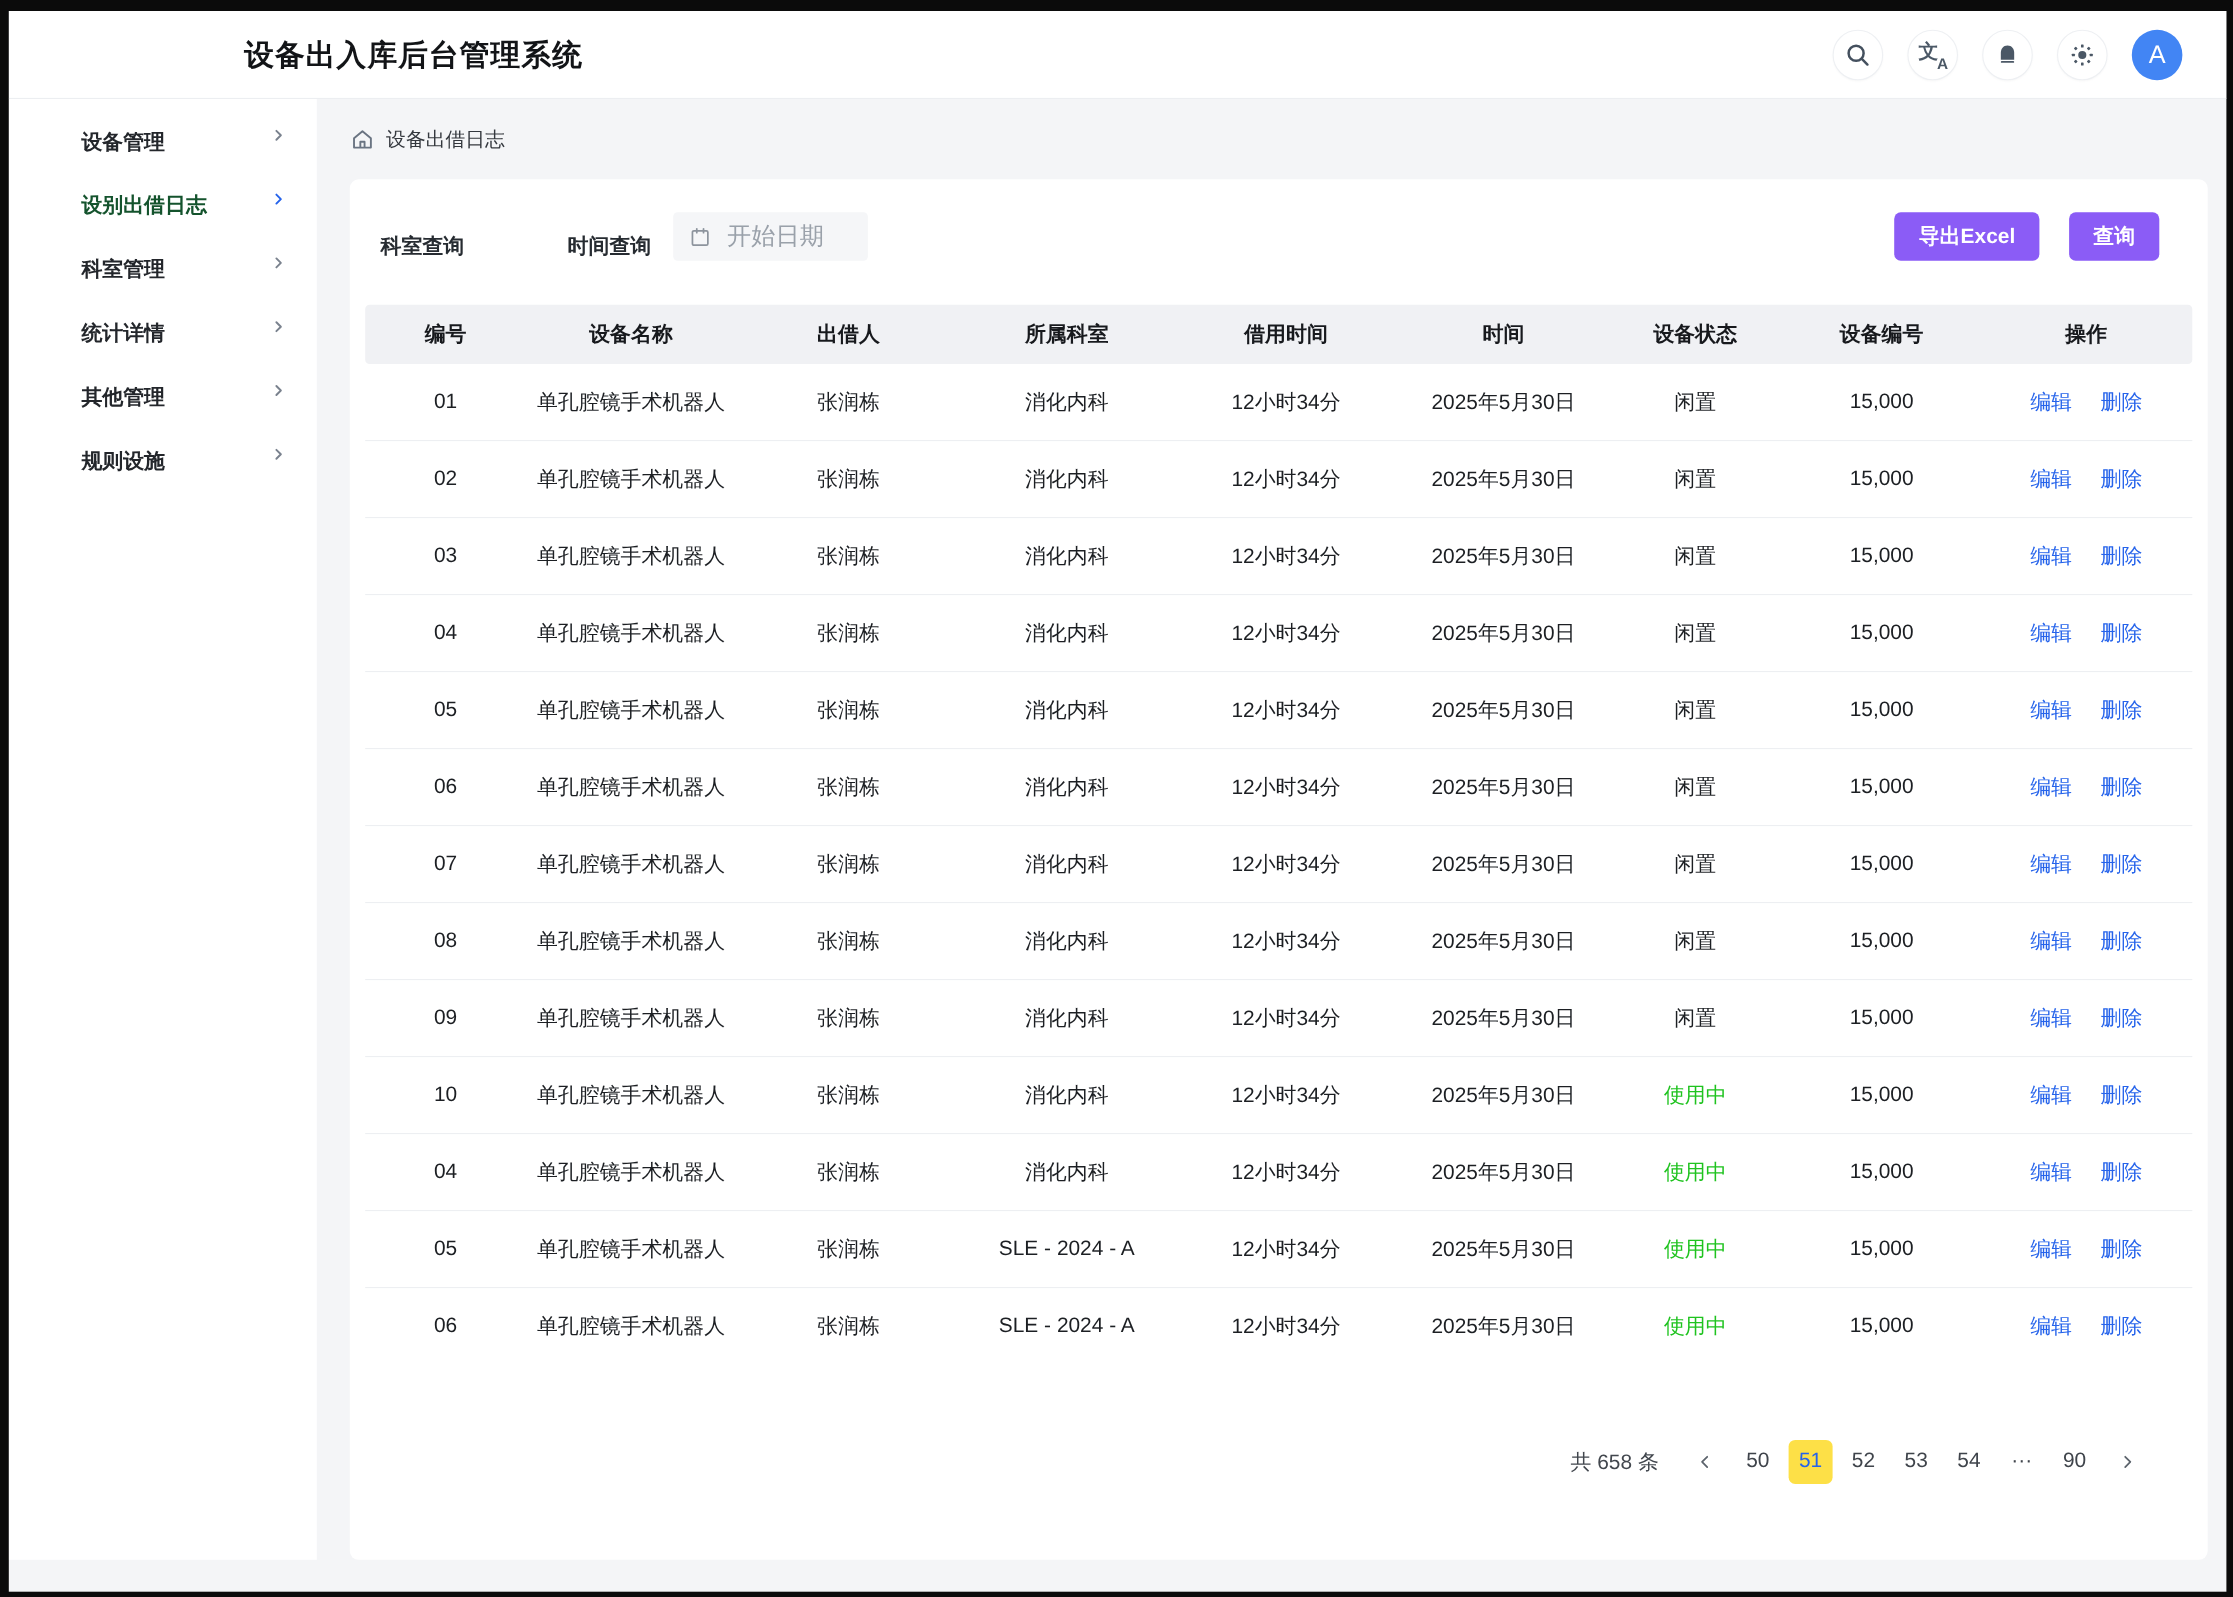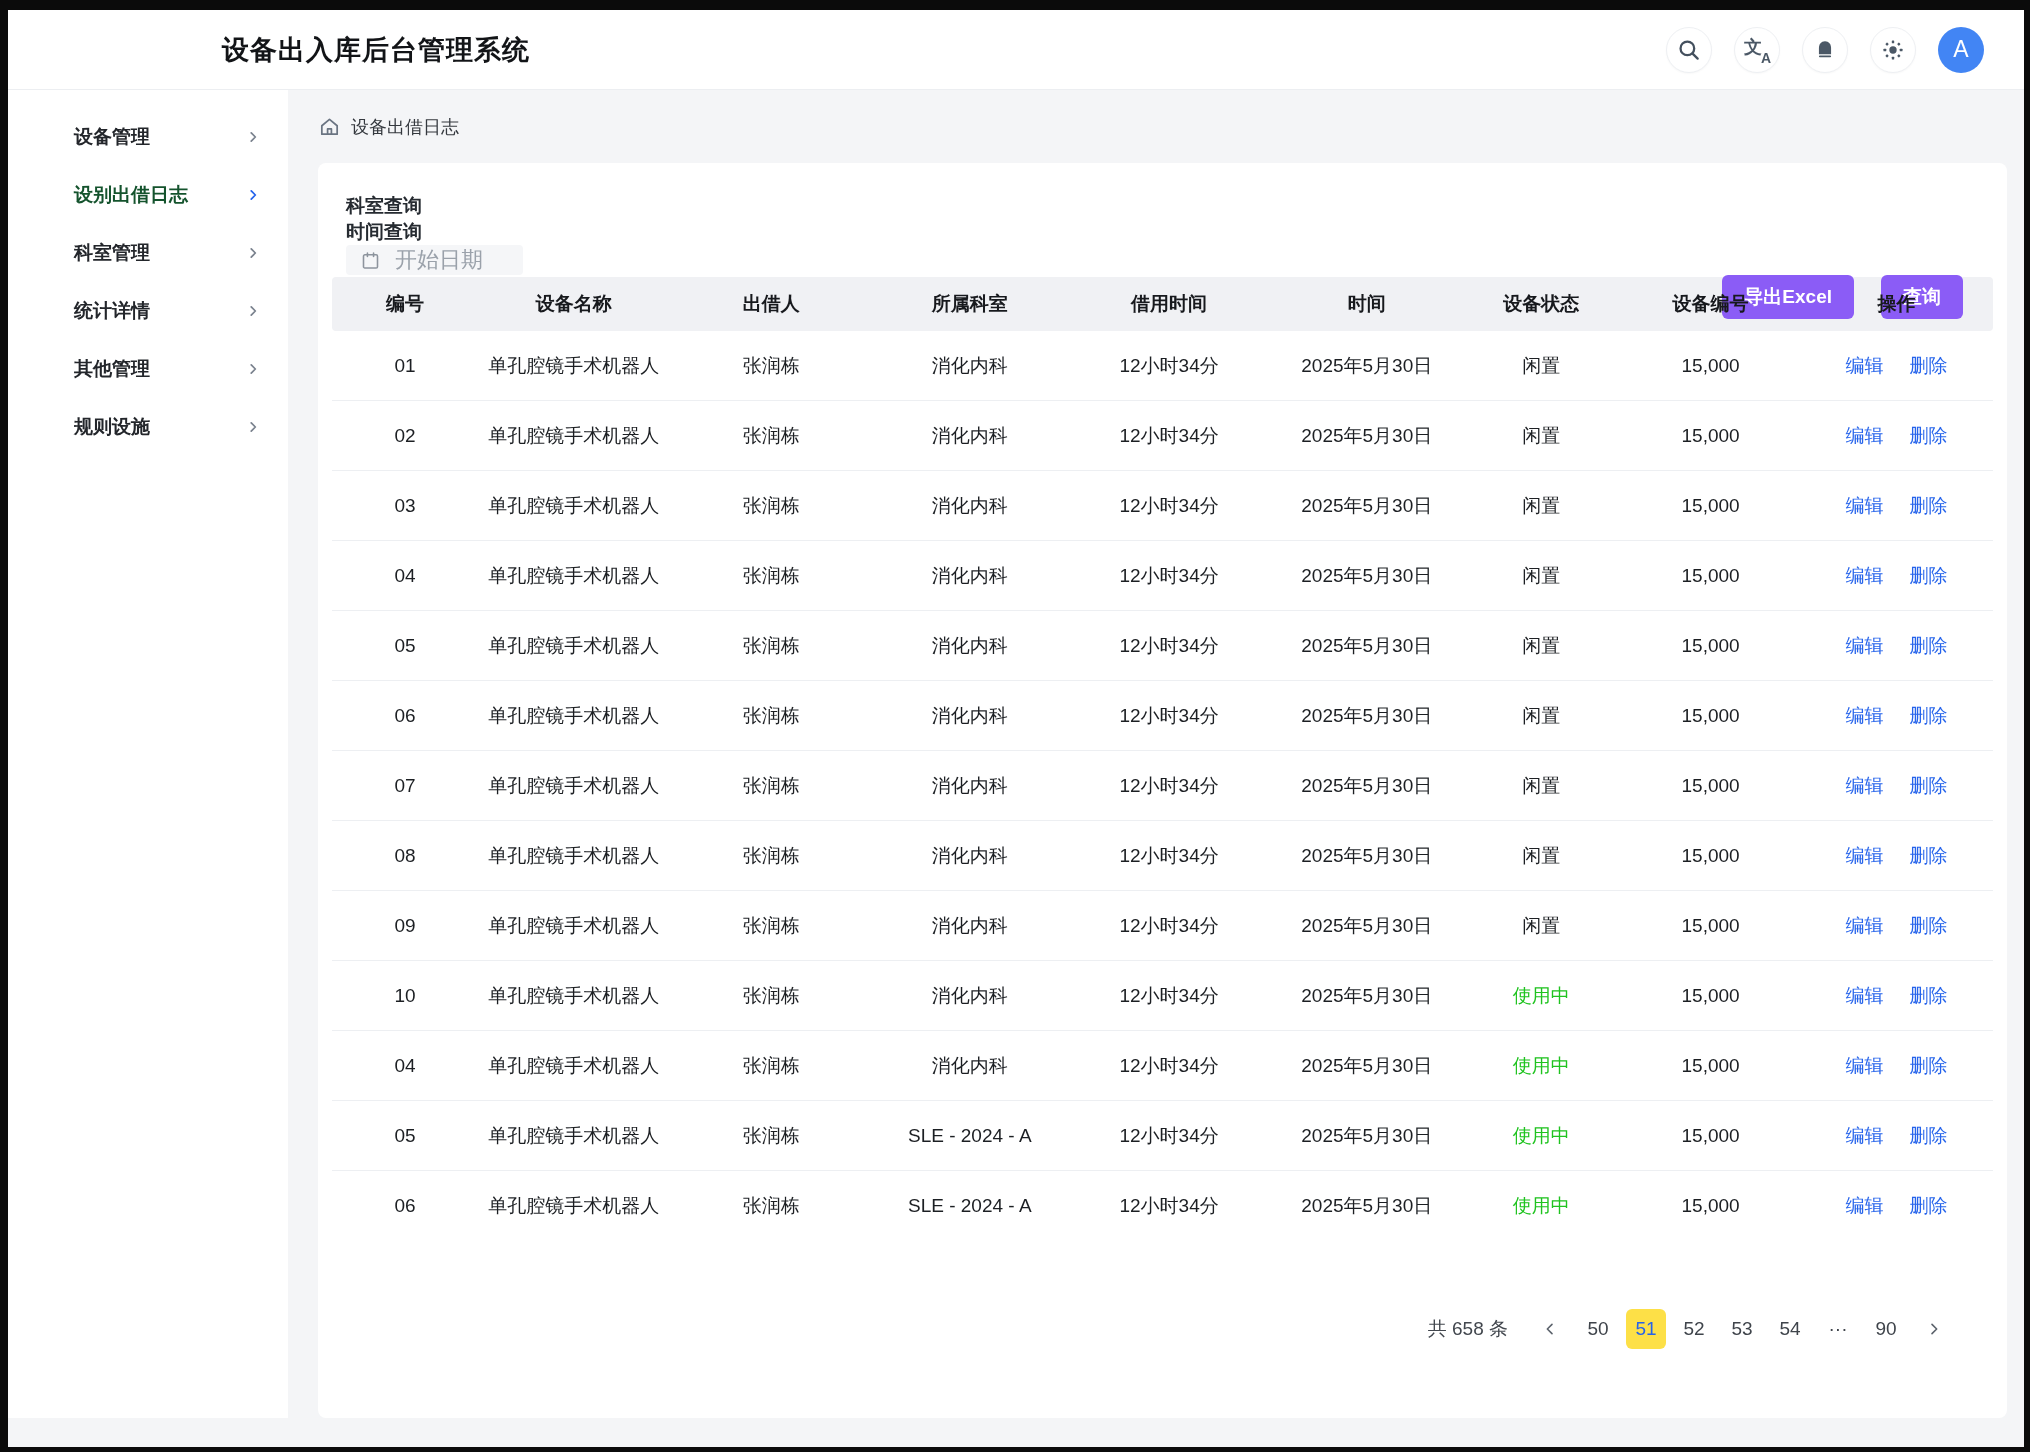--- a/index.html
+++ b/index.html
@@ -36,21 +36,21 @@
   .translate-zh { position:absolute; left:0; top:-2px; font-size:18px; font-weight:700; }
   .translate-a  { position:absolute; right:-1px; bottom:-3px; font-size:14px; font-weight:700; }
 
   
   .main-row { display:flex; height:1328px; }
   .sidebar {
     width:280px; background:#ffffff; flex:0 0 280px;
     padding:26px 28px 0 66px;
   }
   .side-item {
-    height:42px; display:flex; align-items:center; justify-content:space-between;
+    height:42px; display:flex; align-items:flex-start; justify-content:space-between;
     margin-bottom:16px; cursor:pointer;
   }
   .side-label { font-size:19px; font-weight:700; color:#23262b; }
   .side-item.active .side-label { color:#14532d;font-family:Liberation Serif, serif; }
   .side-chev { color:#7a828e; }
   .side-item.active .side-chev { color:#2563eb; }
   .side-chev svg { display:block; }
 
   .content { flex:1; margin:0 17px 0 30px; display:flex; flex-direction:column; }
 
@@ -58,21 +58,21 @@
   .breadcrumb { height:73px; display:flex; align-items:center; gap:10px; }
   .crumb-label { font-size:18px; color:#34383e; }
 
   
   .card {
     background:#fff; border-radius:8px; height:1255px;
     padding:30px 14px 0 14px; position:relative;
   }
 
   
-  .filter-row { display:flex; align-items:flex-start; padding:0 30px 0 14px; height:44px;flex-direction:column; }
+  .filter-row { display:flex; align-items:flex-end; padding:0 30px 0 14px; height:44px; }
   .filter-label { font-size:19px; font-weight:700; color:#262b31; margin-right:20px; }
   .text-input {
     width:344px; height:44px; background:#f5f6f8; border:none; outline:none;
     border-radius:4px; padding:0 18px; font-size:19px; color:#3c434c;
     font-family:inherit;
   }
   .text-input::placeholder { color:#4b525b; opacity:1; }
   .filter-gap { width:74px; }
   .date-input {
     width:177px; height:44px; background:#f5f6f8; border-radius:4px;

